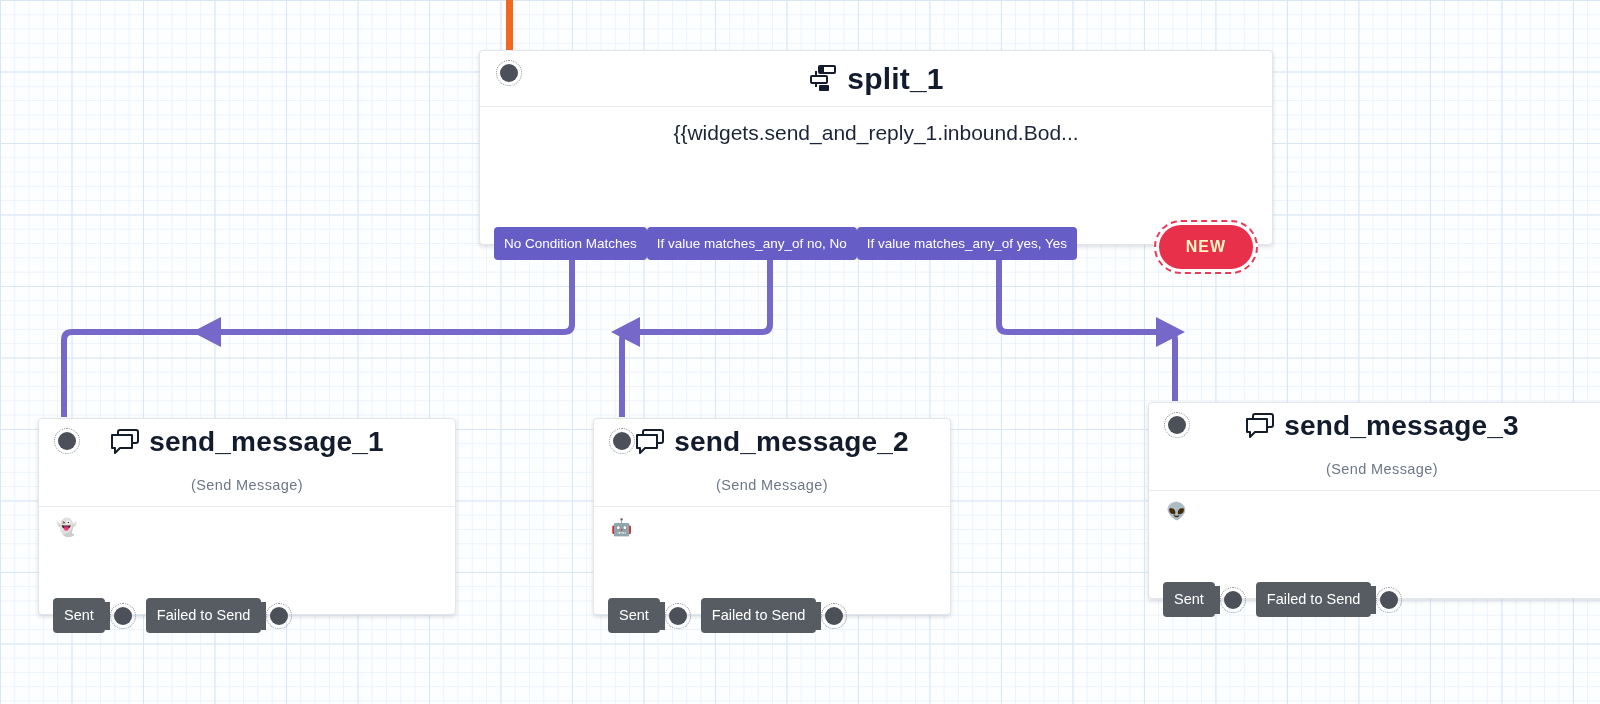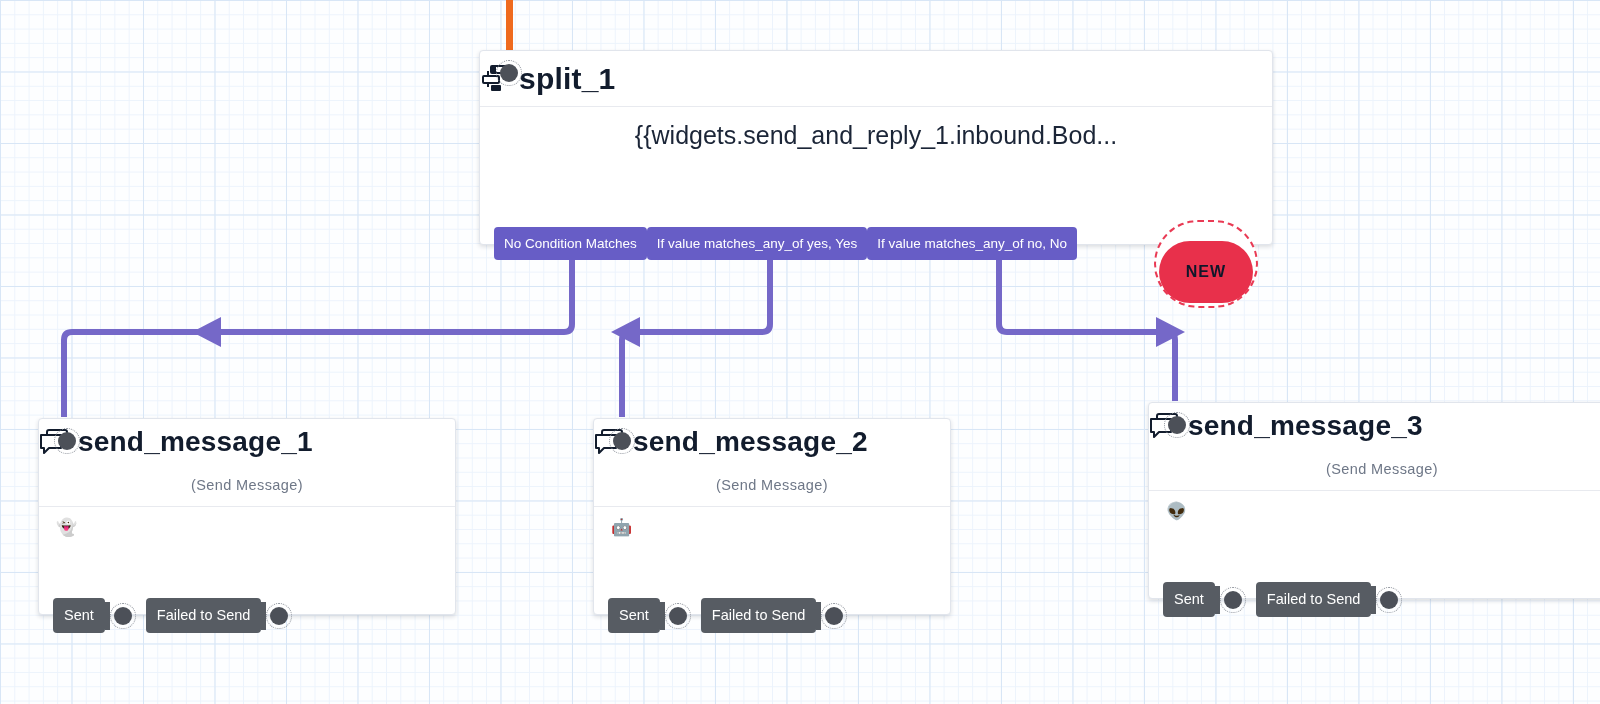--- a/index.html
+++ b/index.html
@@ -37,29 +37,29 @@
   .w-msg2{left:593px;top:418px;width:358px;}
   .w-msg3{left:1148px;top:402px;width:468px;}
 
   .port{
     position:absolute;width:26px;height:26px;border:1.5px dotted #8b9099;border-radius:50%;
     display:flex;align-items:center;justify-content:center;background:transparent;
   }
   .port .pin{width:18px;height:18px;border-radius:50%;background:#4C5058;}
   .port-in{left:15px;top:9px;}
 
-  .title-row{display:flex;align-items:center;gap:9px;padding-top:12px;height:44px;}
+  .title-row{display:flex;align-items:center;justify-content:center;gap:9px;padding-top:12px;height:44px;}
   .w-msg .title-row{padding-top:13px;height:32px;}
   .w-title{font-weight:bold;color:var(--navy);font-size:30px;letter-spacing:.2px;}
   .w-msg .w-title{font-size:28px;}
   .w-subtitle{margin-top:12px;text-align:center;color:var(--gray-sub);font-size:14.5px;letter-spacing:.4px;}
   .w-msg .w-subtitle{margin-top:26px;}
   .w-divider{margin-top:11px;border-top:1px solid #E8EAEF;height:0;}
   .w-msg .w-divider{margin-top:13px;}
-  .w-body{margin-top:14px;text-align:center;color:#1B2537;font-size:25px;}
+  .w-body{margin-top:14px;text-align:center;color:#1B2537;font-size:21px;}
   .w-emoji{margin:12px 0 0 17px;font-size:17px;line-height:1;}
 
   .transitions{position:absolute;left:14px;bottom:-16px;display:flex;align-items:flex-start;}
   .t-btn{
     background:var(--purple);color:#fff;font-size:13.5px;line-height:17px;
     padding:8px 10px;border-radius:4px;white-space:nowrap;border:none;
   }
   .msg-transitions{position:absolute;left:14px;top:179px;display:flex;gap:10px;align-items:flex-start;}
   .t-col{display:flex;flex-direction:row;align-items:center;}
   .d-btn{
@@ -67,22 +67,22 @@
     padding:9px 11px;border-radius:4px;white-space:nowrap;border:none;
   }
   .stem{width:5px;height:28px;background:var(--dark-btn);}
   .port-out{position:relative;}
 
   .new-ring{
     position:absolute;right:14px;top:169px;border:2px dashed #E93A54;border-radius:999px;
     padding:3px;background:#fff;
   }
   .new-pill{
-    background:var(--red);color:#0f172a;font-weight:bold;font-size:16px;letter-spacing:1px;
-    border-radius:999px;padding:22px 27px;border:none;line-height:18px;margin-top:16px;
+    background:var(--red);color:#fef9c3;font-weight:bold;font-size:16px;letter-spacing:1px;
+    border-radius:999px;padding:13px 27px;border:none;line-height:18px;
   }
 </style>
 </head>
 <body>
 
 <div class="canvas">
 
   <svg class="connectors">
 
     <rect x="506" y="0" width="7" height="51" fill="#EF6A1E"></rect>
@@ -111,22 +111,22 @@
         <rect x="11" y="21" width="10" height="6" rx="1" fill="#121C2D"></rect>
       </svg>
       <span class="w-title">split_1</span>
     </div>
 
     <div class="w-divider"></div>
     <div class="w-body">{{widgets.send_and_reply_1.inbound.Bod...</div>
 
     <div class="transitions">
       <button class="t-btn">No Condition Matches</button>
+      <button class="t-btn">If value matches_any_of no, No</button>
       <button class="t-btn">If value matches_any_of yes, Yes</button>
-      <button class="t-btn">If value matches_any_of no, No</button>
     </div>
 
     <div class="new-ring">
       <button class="new-pill">NEW</button>
     </div>
   </div>
 
   <div class="widget w-msg w-msg1">
     <div class="port port-in">
         <div class="pin"></div>

